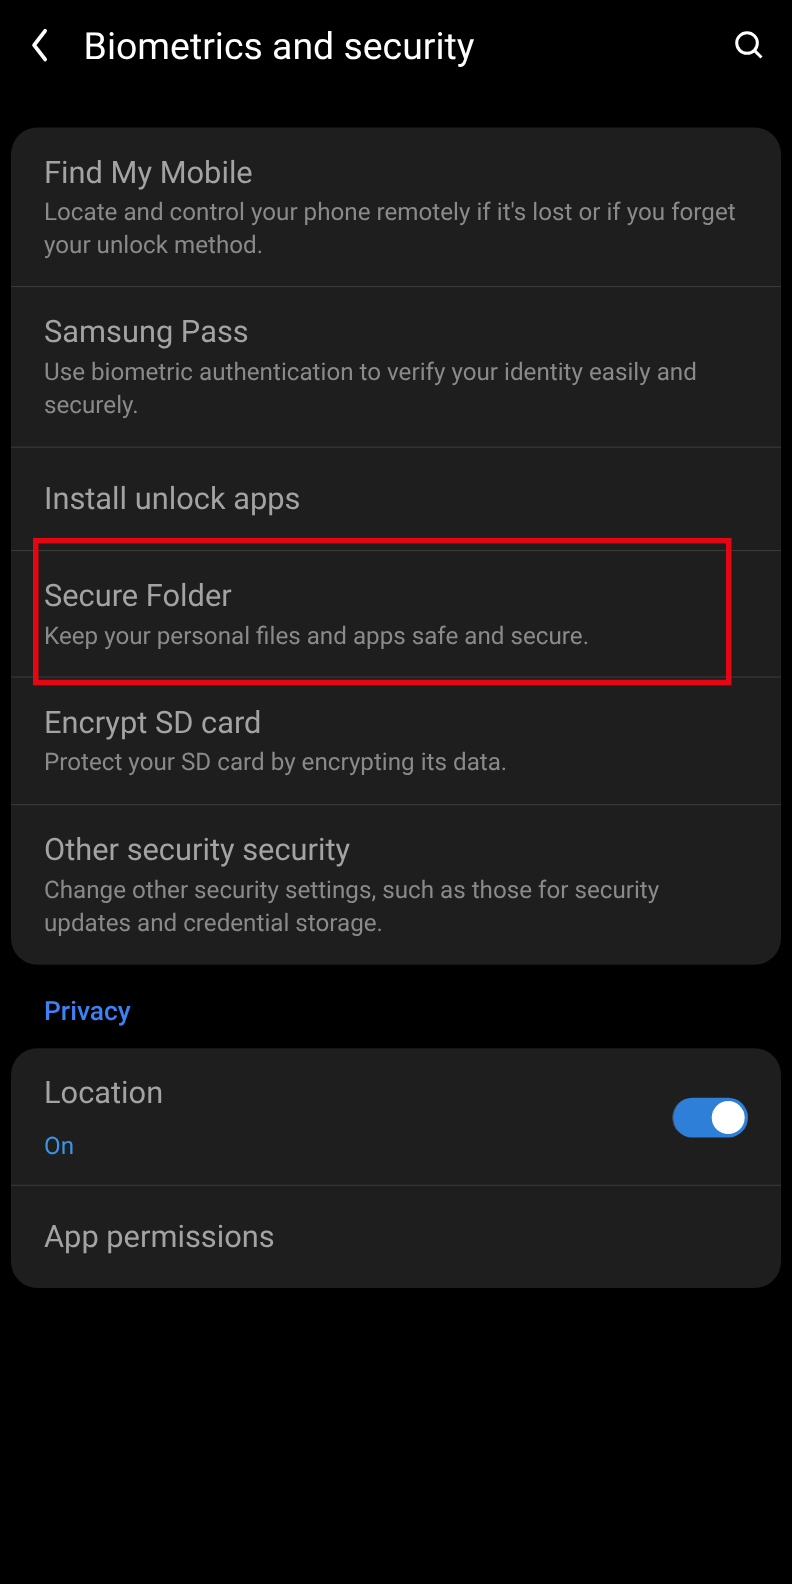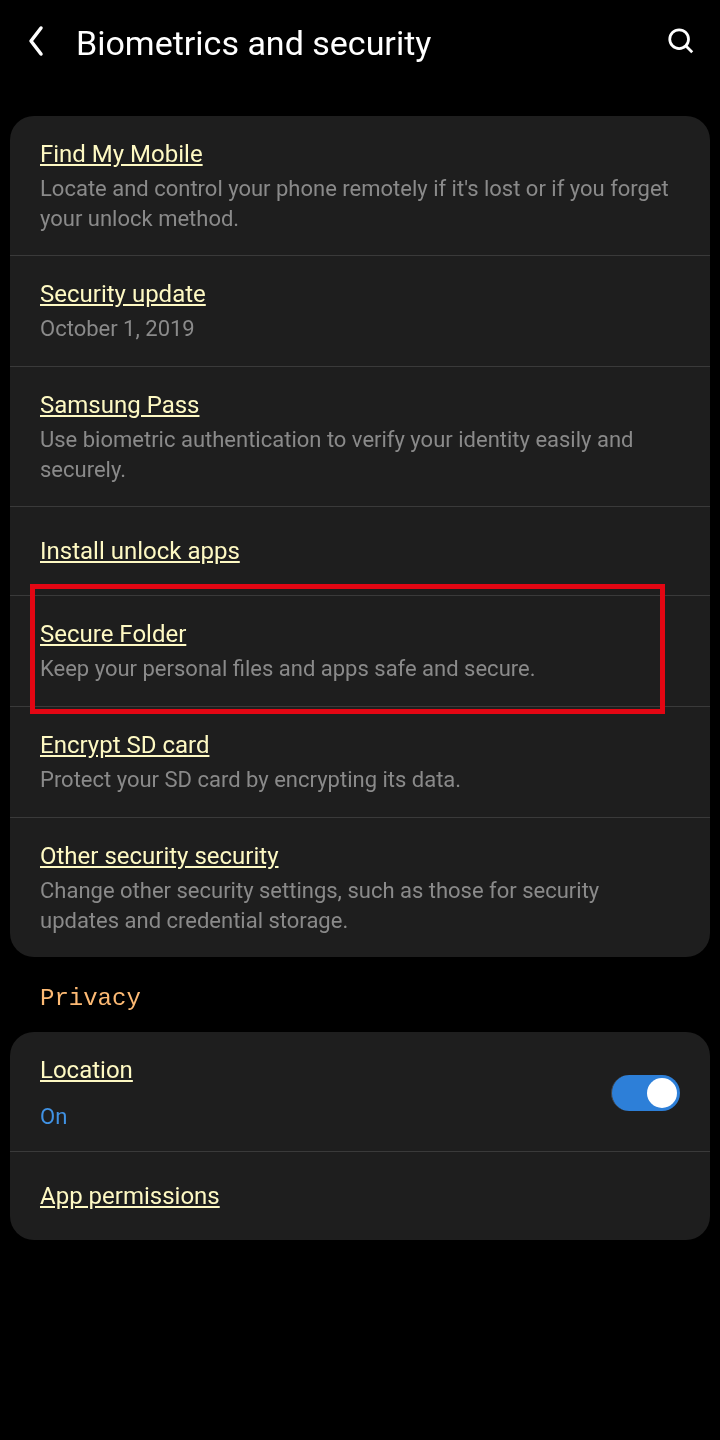--- a/index.html
+++ b/index.html
@@ -54,25 +54,24 @@
     }
     .item {
       padding: 24px 30px 22px 30px;
       border-bottom: 1px solid #3a3a3a;
       cursor: pointer;
     }
     .item:last-child {
       border-bottom: none;
     }
     .item-title {
-      color: #fef9c3;
-      font-size: 24px;
+      color: #a3a3a3;
+      font-size: 28px;
       font-weight: 400;
       margin-bottom: 6px;
-      text-decoration: underline;
     }
     .item-subtitle {
       color: #8a8a8a;
       font-size: 22px;
       line-height: 1.35;
     }
     .item-no-sub {
       padding: 30px;
     }
     .item-no-sub .item-title {
@@ -84,25 +83,24 @@
     .highlight-box {
       position: absolute;
       border: 5px solid #e30613;
       left: 20px;
       right: 45px;
       top: -12px;
       bottom: -8px;
       pointer-events: none;
     }
     .section-header {
-      color: #fdba74;
+      color: #3b82f6;
       font-size: 24px;
       font-weight: 500;
       padding: 28px 30px 20px 30px;
-      font-family: Liberation Mono, monospace;
     }
     .toggle-row {
       display: flex;
       align-items: center;
       justify-content: space-between;
     }
     .toggle-row .item-text {
       flex: 1;
     }
     .item-status {
@@ -150,24 +148,20 @@
   </div>
 </div>
 
 <div class="content">
   <div class="card">
     <div class="item">
       <div class="item-title">Find My Mobile</div>
       <div class="item-subtitle">Locate and control your phone remotely if it's lost or if you forget your unlock method.</div>
     </div>
     <div class="item">
-      <div class="item-title">Security update</div>
-      <div class="item-subtitle">October 1, 2019</div>
-    </div>
-    <div class="item">
       <div class="item-title">Samsung Pass</div>
       <div class="item-subtitle">Use biometric authentication to verify your identity easily and securely.</div>
     </div>
     <div class="item item-no-sub">
       <div class="item-title">Install unlock apps</div>
     </div>
     <div class="item highlighted">
       <div class="highlight-box"></div>
       <div class="item-title">Secure Folder</div>
       <div class="item-subtitle">Keep your personal files and apps safe and secure.</div>

